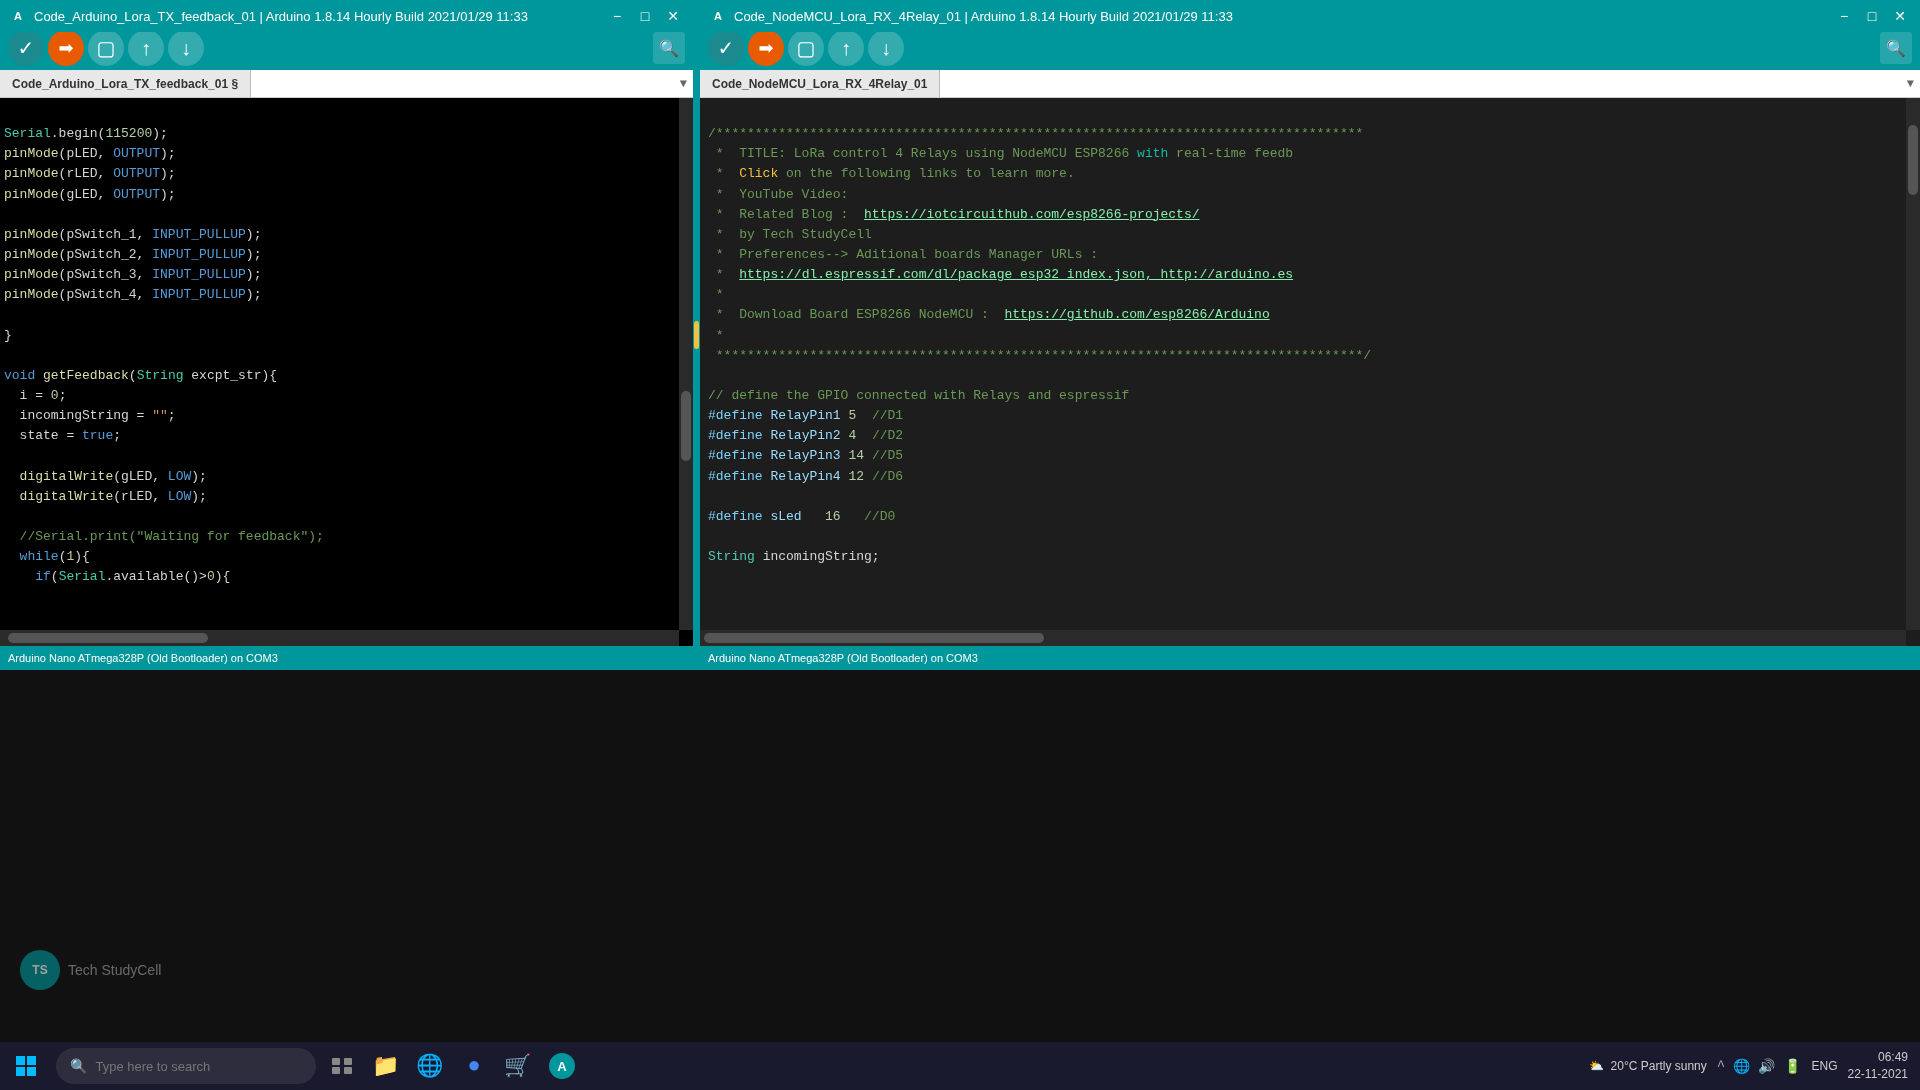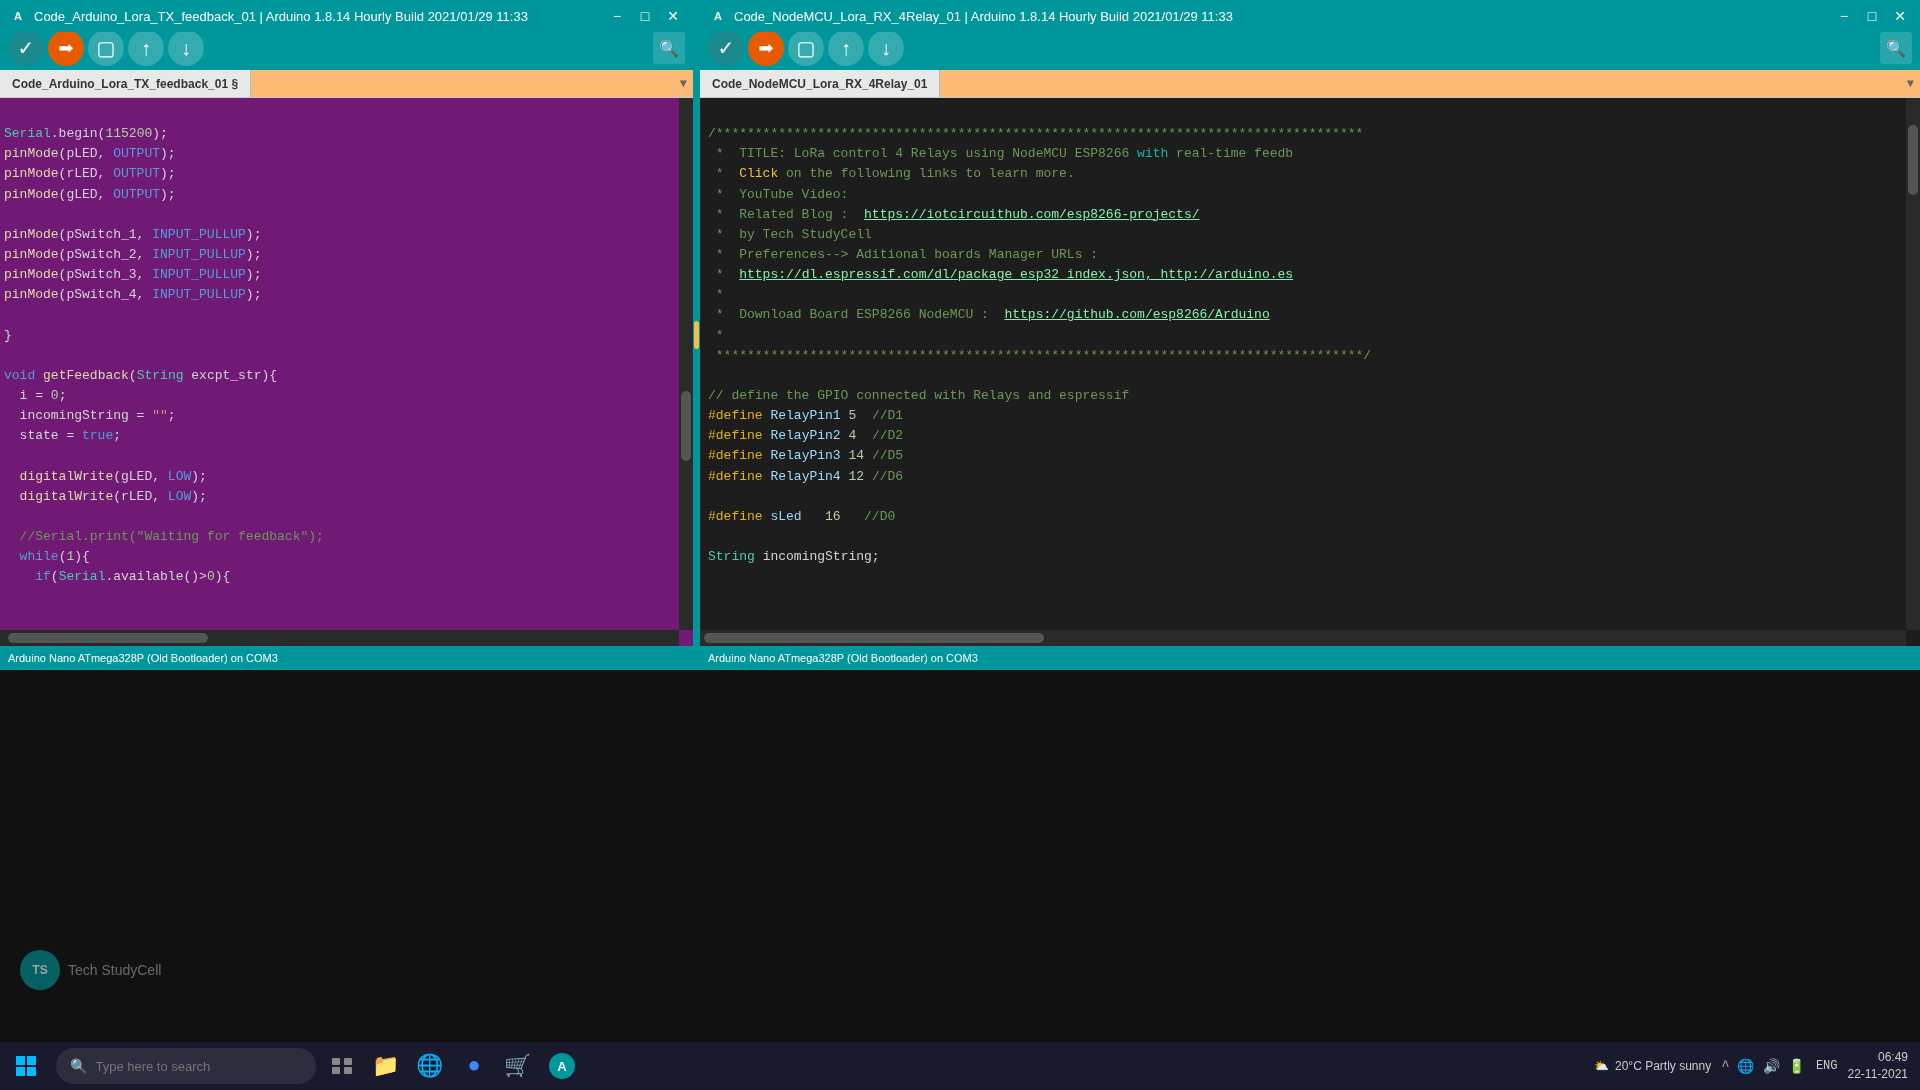--- a/index.html
+++ b/index.html
@@ -29,35 +29,35 @@
       display: flex; align-items: center; gap: 4px;
       background: #00979c; height: 44px; padding: 0 8px;
     }
     .toolbar-btn { width: 36px; height: 36px; border-radius: 50%; border: none; cursor: pointer; display: flex; align-items: center; justify-content: center; font-size: 18px; }
     .toolbar-btn-secondary { background: rgba(255,255,255,0.2); color: #fff; font-size: 20px; }
     .toolbar-search { background: rgba(255,255,255,0.15); border: none; color: #fff; width: 32px; height: 32px; border-radius: 3px; display: flex; align-items: center; justify-content: center; margin-left: auto; cursor: pointer; font-size: 16px; }
 
     
     .tab-bar {
       display: flex; align-items: center;
-      background: #fdba74; height: 28px; border-bottom: 1px solid #ccc;
+      background: #ffffff; height: 28px; border-bottom: 1px solid #ccc;
     }
     .tab { padding: 4px 12px; font-family: 'Segoe UI', Arial, sans-serif; font-size: 12px; color: #333; cursor: pointer; background: #d0d0d0; border-right: 1px solid #bbb; display: flex; align-items: center; gap: 4px; height: 100%; }
     .tab.active { background: #e8e8e8; font-weight: bold; }
     .tab-arrow { margin-left: auto; padding: 0 6px; cursor: pointer; color: #666; font-size: 12px; }
     .code-area { padding: 0 12px; white-space: pre; overflow-x: hidden; }
 
     
     .kw { color: #569cd6; }
     .fn { color: #dcdcaa; }
     .str { color: #ce9178; }
     .num { color: #b5cea8; }
     .cmt { color: #6a9955; }
     .type { color: #4ec9b0; }
-    .pp { color: #eab308; margin-top: 15px; }
+    .pp { color: #7dd3fc; margin-top: 15px; }
     .link { color: #86efac; text-decoration: underline; }
     .plain { color: #d4d4d4; }
     .define-name { color: #9cdcfe; }
     .define-val { color: #b5cea8; }
 
     
     .arduino-logo { width: 20px; height: 20px; border-radius: 50%; background: #00979c; color: #fff; display: flex; align-items: center; justify-content: center; font-weight: bold; font-size: 11px; font-family: Arial; }
   </style>
 </head>
 <body>
@@ -95,21 +95,21 @@
     </div>
   </div>
 
   <div class="tab-bar">
     <div class="tab active">
       <span>Code_Arduino_Lora_TX_feedback_01 §</span>
     </div>
     <div class="tab-arrow">▼</div>
   </div>
 
-  <div style="flex:1; background:#701a75; overflow:hidden; position:relative;">
+  <div style="flex:1; background:#000000; overflow:hidden; position:relative;">
     <div class="code-area" style="padding: 6px 8px 6px 4px; font-size: 13px; line-height: 1.55;">
 <span class="type">Serial</span><span class="plain">.begin(</span><span class="num">115200</span><span class="plain">);</span>
 <span class="fn">pinMode</span><span class="plain">(pLED, </span><span class="kw">OUTPUT</span><span class="plain">);</span>
 <span class="fn">pinMode</span><span class="plain">(rLED, </span><span class="kw">OUTPUT</span><span class="plain">);</span>
 <span class="fn">pinMode</span><span class="plain">(gLED, </span><span class="kw">OUTPUT</span><span class="plain">);</span>
 
 <span class="fn">pinMode</span><span class="plain">(pSwitch_1, </span><span class="kw">INPUT_PULLUP</span><span class="plain">);</span>
 <span class="fn">pinMode</span><span class="plain">(pSwitch_2, </span><span class="kw">INPUT_PULLUP</span><span class="plain">);</span>
 <span class="fn">pinMode</span><span class="plain">(pSwitch_3, </span><span class="kw">INPUT_PULLUP</span><span class="plain">);</span>
 <span class="fn">pinMode</span><span class="plain">(pSwitch_4, </span><span class="kw">INPUT_PULLUP</span><span class="plain">);</span>
@@ -280,21 +280,21 @@
     <div style="display:flex; align-items:center; gap:6px; color:#ccc; font-size:12px; font-family:'Segoe UI',sans-serif;">
       <span>⛅</span>
       <span>20°C  Partly sunny</span>
     </div>
     <div style="display:flex; align-items:center; gap:8px; color:#aaa; font-size:14px;">
       <span>^</span>
       <span>🌐</span>
       <span>🔊</span>
       <span>🔋</span>
     </div>
-    <div style="color:#ccc; font-size:12px; font-family:Liberation Mono, monospace;">
+    <div style="color:#ccc; font-size:12px; font-family:Liberation Sans, sans-serif;">
       <span>ENG</span>
     </div>
     <div style="color:#ccc; font-size:12px; font-family:'Segoe UI',sans-serif; text-align:right; line-height:1.4; cursor:pointer;">
       <div>06:49</div>
       <div>22-11-2021</div>
     </div>
   </div>
 </div>
 
 </body></html>

